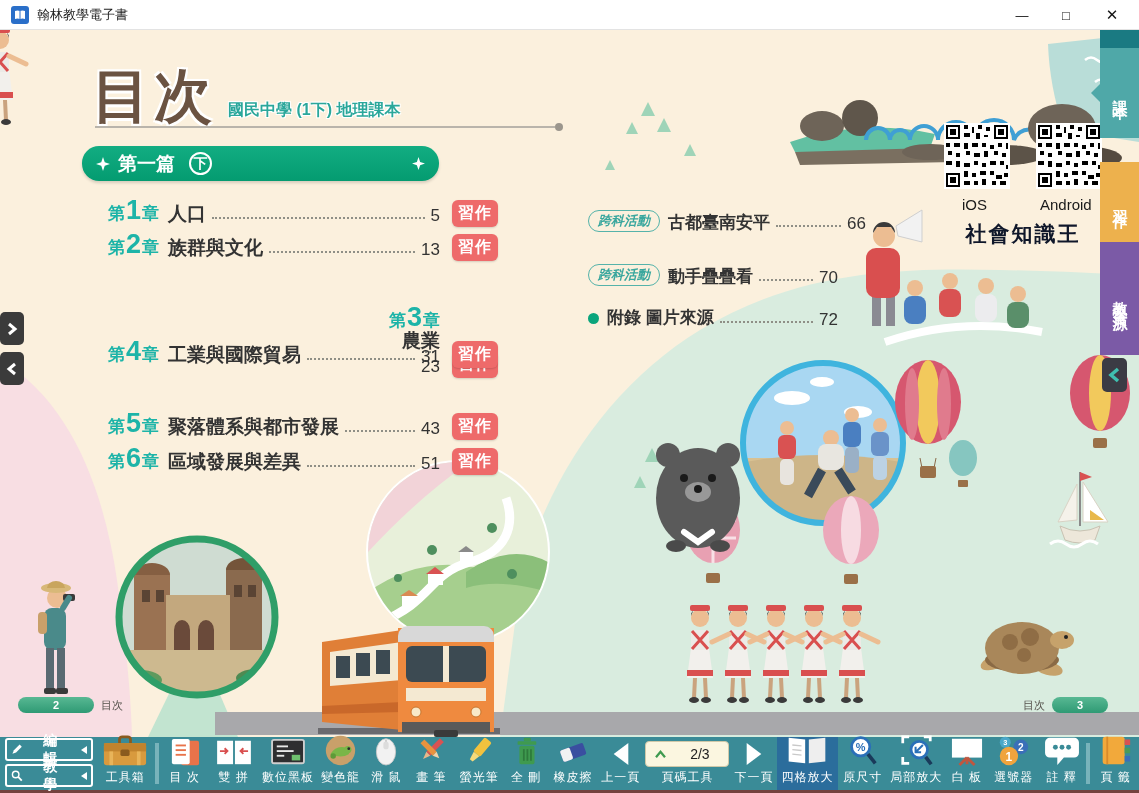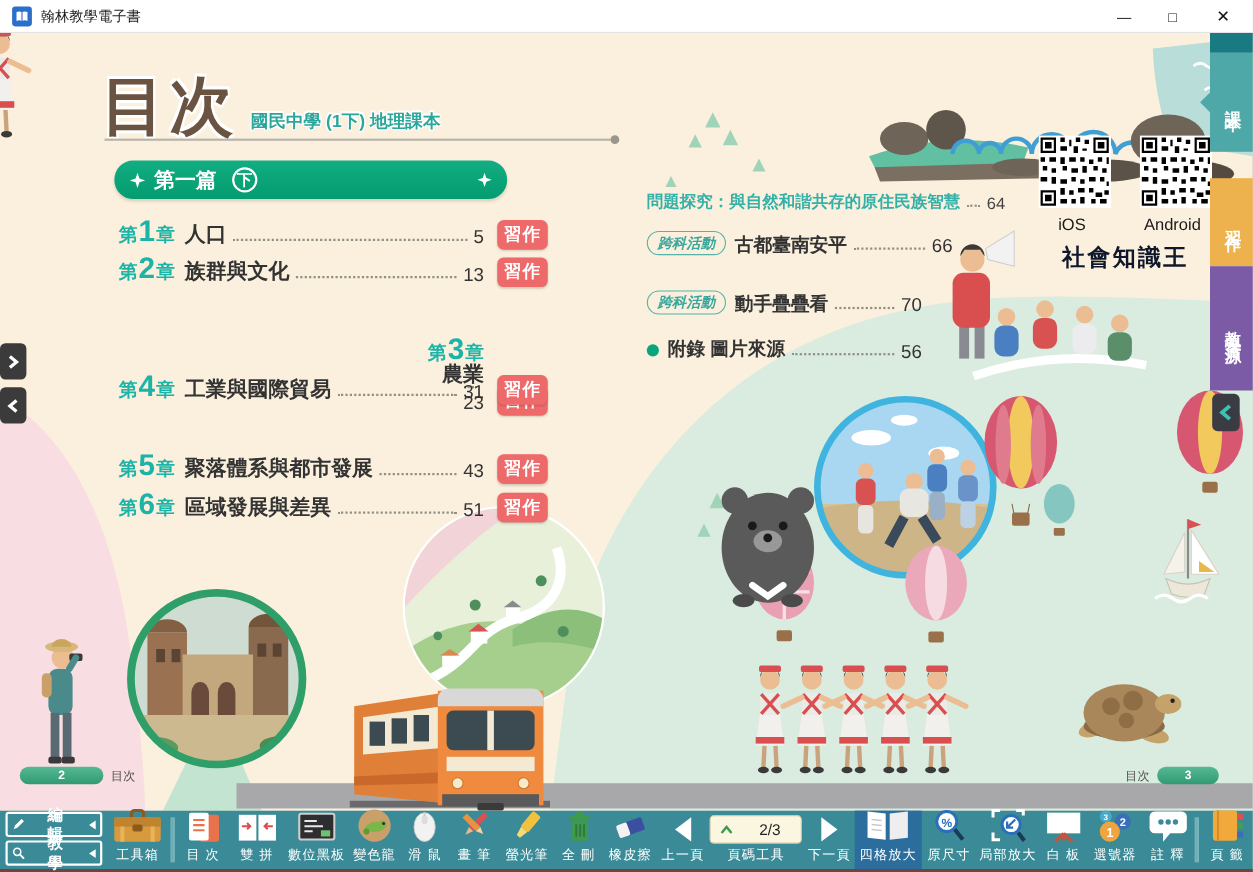--- a/index.html
+++ b/index.html
@@ -16,21 +16,21 @@
   
   .edgebtn{position:absolute;left:0;width:24px;height:33px;background:#3b3b3b;border-radius:5px;display:flex;align-items:center;justify-content:center;}
   
   .pgtitle{position:absolute;left:92px;top:58px;font-size:58px;font-weight:900;color:#6b5342;letter-spacing:4px;
     text-shadow:-2px -2px 0 #fff,2px -2px 0 #fff,-2px 2px 0 #fff,2px 2px 0 #fff,0 3px 0 #fff;}
   .pgsub{position:absolute;left:228px;top:100px;font-size:16px;font-weight:800;color:#2aa79b;
     text-shadow:-1px -1px 0 #fff,1px -1px 0 #fff,-1px 1px 0 #fff,1px 1px 0 #fff;}
   .rule{position:absolute;left:95px;top:126px;width:460px;height:2px;background:#b9b4ab;}
   .rule::after{content:"";position:absolute;right:-8px;top:-3px;width:8px;height:8px;border-radius:50%;background:#9b968d;}
   
-  .banner{position:absolute;left:104px;top:146px;width:357px;height:35px;border-radius:17px;background:linear-gradient(#12ad82,#049b70);
+  .banner{position:absolute;left:82px;top:146px;width:357px;height:35px;border-radius:17px;background:linear-gradient(#12ad82,#049b70);
     display:flex;align-items:center;padding:0 14px;color:#fff;box-shadow:0 2px 3px rgba(0,0,0,.15);}
   .banner .part{font-size:19px;font-weight:800;margin:0 6px 0 8px;}
   .banner .btitle{font-size:23px;font-weight:800;letter-spacing:1px;}
   .volbadge{width:23px;height:23px;border:2px solid #fff;border-radius:50%;font-size:14px;font-weight:800;display:flex;align-items:center;justify-content:center;margin-left:8px;}
   .banner .star2{margin-left:auto;}
   
   .lrow{position:absolute;left:108px;width:332px;display:flex;align-items:flex-end;}
   .chlabel{color:#1db4a8;font-weight:700;font-size:17px;white-space:nowrap;line-height:1;}
   .chn{font-size:27px;font-weight:800;padding:0 1px;}
   .chtitle{font-size:19px;font-weight:800;color:#333;margin-left:9px;white-space:nowrap;line-height:1.05;}
@@ -424,42 +424,37 @@
     <span class="wbadge">習作</span>
   </div>
   <div class="lrow" style="top:445px;">
     <span class="chlabel"><span>第</span><span class="chn">6</span><span>章</span></span>
     <span class="chtitle">區域發展與差異</span>
       <span class="dots"></span>
     <span class="pnum">51</span>
     <span class="wbadge">習作</span>
   </div>
 
-  <div class="rrow" style="top:176px;">
-    <span class="topictext">問題探究：與自然和諧共存的原住民族智慧</span>
-      <span class="dots"></span>
-    <span class="pnum sm">64</span>
-  </div>
   <div class="rrow" style="top:210px;">
     <span class="acttag">跨科活動</span>
     <span class="acttitle">古都臺南安平</span>
       <span class="dots"></span>
     <span class="pnum">66</span>
   </div>
   <div class="rrow" style="top:264px;width:250px;">
     <span class="acttag">跨科活動</span>
     <span class="acttitle">動手疊疊看</span>
       <span class="dots"></span>
     <span class="pnum">70</span>
   </div>
   <div class="rrow" style="top:309px;width:250px;">
     <span class="grnbullet"></span>
     <span class="acttitle">附錄 圖片來源</span>
       <span class="dots"></span>
-    <span class="pnum">56</span>
+    <span class="pnum">72</span>
   </div>
 
   <svg style="position:absolute;left:0;top:0;width:0;height:0;">
       <symbol id="qrsym" viewBox="0 0 33 33">
     <rect width="33" height="33" fill="#fff"></rect>
     <path fill="#000" d="M1 1h7v7h-7z"></path>
         <rect x="3" y="3" width="3" height="3" fill="#fff" stroke="#fff"></rect>
         <path fill="#fff" d="M2 2h5v5h-5z"></path>
         <path fill="#000" d="M3 3h3v3h-3z"></path>
     <path fill="#000" d="M25 1h7v7h-7z"></path>

